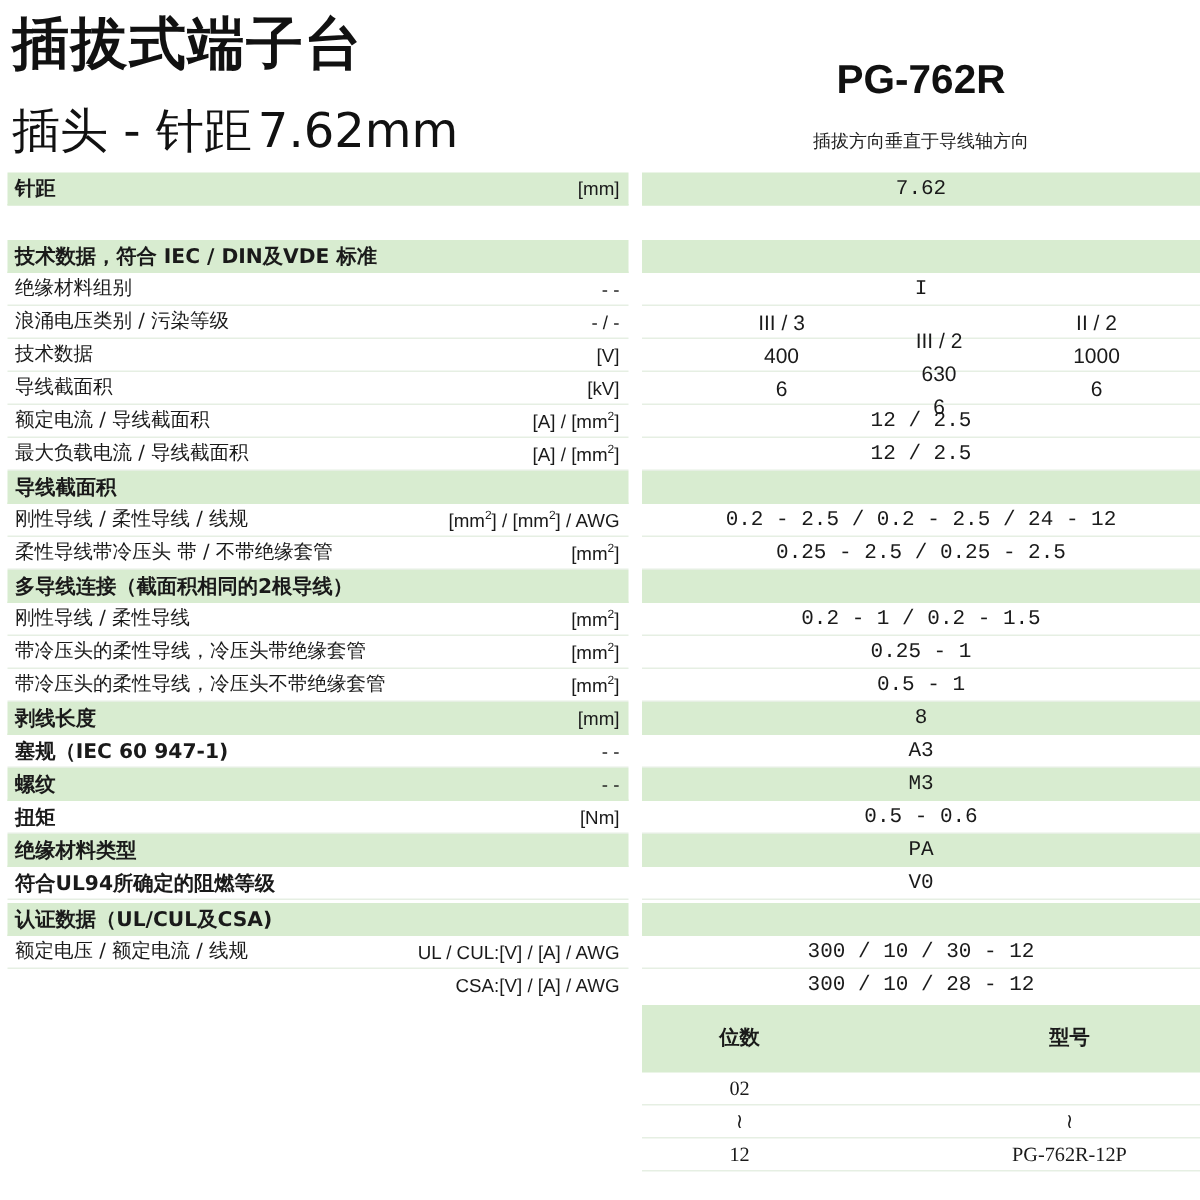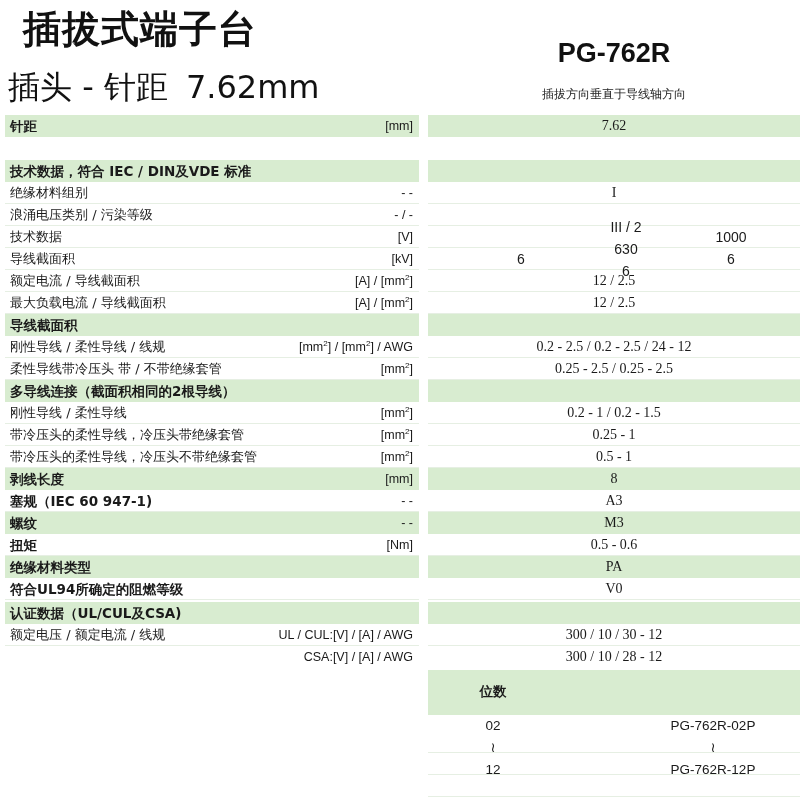--- a/index.html
+++ b/index.html
@@ -1,47 +1,47 @@
 <!DOCTYPE html>
 <html><head>
 <meta charset="utf-8">
 <style>
   * { box-sizing: border-box; margin: 0; padding: 0; }
   html, body { width: 800px; height: 800px; background: #ffffff; overflow: hidden; }
   body { font-family: "DejaVu Sans", "Liberation Sans", sans-serif; color: #1a1a1a; position: relative; }
 
-  .title { position: absolute; left: 8px; top: 4px; font-size: 38px; font-weight: bold; letter-spacing: 1px; color: #111; margin-left: 15px; }
+  .title { position: absolute; left: 8px; top: 4px; font-size: 38px; font-weight: bold; letter-spacing: 1px; color: #111; }
   .subtitle { position: absolute; left: 8px; top: 66px; font-size: 32px; font-weight: normal; color: #111; }
-  .subtitle .pitch { margin-left: 18px; }
+  .subtitle .pitch { margin-left: 4px; }
 
   .model { position: absolute; left: 428px; width: 372px; top: 38px; text-align: center; font-size: 27px; font-weight: bold; color: #111; font-family: "Liberation Sans", sans-serif; }
   .model-desc { position: absolute; left: 428px; width: 372px; top: 86px; text-align: center; font-size: 12px; color: #222; }
 
   .left-col { position: absolute; left: 5px; width: 411px; }
   .right-col { position: absolute; left: 428px; width: 372px; }
 
   .row { position: absolute; height: 22px; line-height: 22px; font-size: 13px; border-bottom: 1px solid #e6efe3; white-space: nowrap; }
   .row.green { background: #d8ecd0; border-bottom: 1px solid #d8ecd0; }
   .row.bold .lbl { font-weight: bold; font-size: 13.5px; }
   .left-col .row { left: 0; width: 414px; }
   .right-col .row { left: 0; width: 372px; }
   .lbl { position: absolute; left: 5px; top: 0; }
   .unit { position: absolute; right: 6px; top: 0; font-size: 12.5px; font-family: "Liberation Sans", sans-serif; }
   .unit sup { font-size: 8px; vertical-align: 5px; line-height: 0; }
-  .val { position: absolute; left: 0; right: 0; top: 0; text-align: center; font-size: 14px; font-family: Liberation Serif, serif; }
+  .val { position: absolute; left: 0; right: 0; top: 0; text-align: center; font-size: 14px; font-family: Liberation Mono, monospace; }
   .val3 { position: absolute; top: 0; width: 120px; text-align: center; font-size: 14px; font-family: "Liberation Sans", sans-serif; }
   .val3.c1 { left: 33px; }
   .val3.c2 { left: 138px; margin-top: 12px; }
   .val3.c3 { left: 243px; }
 
   .variant-table { position: absolute; left: 428px; top: 670px; width: 372px; }
   .vt-head { position: absolute; left: 0; top: 0; width: 372px; height: 45px; background: #d8ecd0; }
   .vt-head .h1 { position: absolute; left: 0; width: 130px; top: 13px; text-align: center; font-weight: bold; font-size: 13.5px; }
   .vt-head .h2 { position: absolute; left: 200px; width: 170px; top: 13px; text-align: center; font-weight: bold; font-size: 13.5px; }
-  .vt-row { position: absolute; left: 0; width: 372px; height: 38px; line-height: 22px; border-bottom: 1px solid #e6efe3; font-size: 13.5px; font-family: Liberation Sans, sans-serif; }
+  .vt-row { position: absolute; left: 0; width: 372px; height: 22px; line-height: 22px; border-bottom: 1px solid #e6efe3; font-size: 13.5px; font-family: Liberation Serif, serif; }
   .vt-row .c1 { position: absolute; left: 0; width: 130px; text-align: center; }
   .vt-row .c2 { position: absolute; left: 200px; width: 170px; text-align: center; }
 </style>
 </head>
 <body>
 
 <div class="title">插拔式端子台</div>
 <div class="subtitle"><span>插头 - 针距</span><span class="pitch">7.62mm</span></div>
 
 <div class="model">PG-762R</div>
@@ -141,23 +141,26 @@
 
 <div class="right-col">
   <div class="row green" style="top:115px">
     <span class="val">7.62</span>
   </div>
   <div class="row green" style="top:160px"></div>
   <div class="row" style="top:182px">
     <span class="val">I</span>
   </div>
   <div class="row" style="top:204px">
+    <span class="val3 c1">III / 3</span>
     <span class="val3 c2">III / 2</span>
+    <span class="val3 c3">II / 2</span>
   </div>
   <div class="row" style="top:226px">
+    <span class="val3 c1">400</span>
     <span class="val3 c2">630</span>
     <span class="val3 c3">1000</span>
   </div>
   <div class="row" style="top:248px">
     <span class="val3 c1">6</span>
     <span class="val3 c2">6</span>
     <span class="val3 c3">6</span>
   </div>
   <div class="row" style="top:270px">
     <span class="val">12 / 2.5</span>
@@ -205,24 +208,24 @@
     <span class="val">300 / 10 / 30 - 12</span>
   </div>
   <div class="row" style="top:646px; border-bottom:none">
     <span class="val">300 / 10 / 28 - 12</span>
   </div>
 </div>
 
 <div class="variant-table">
   <div class="vt-head">
     <span class="h1">位数</span>
+    <span class="h2">型号</span>
   </div>
   <div class="vt-row" style="top:45px">
     <span class="c1">02</span>
-    <span class="c2">PG-762R-02P</span>
   </div>
   <div class="vt-row" style="top:67px">
     <span class="c1">≀</span>
     <span class="c2">≀</span>
   </div>
   <div class="vt-row" style="top:89px">
     <span class="c1">12</span>
     <span class="c2">PG-762R-12P</span>
   </div>
 </div>

